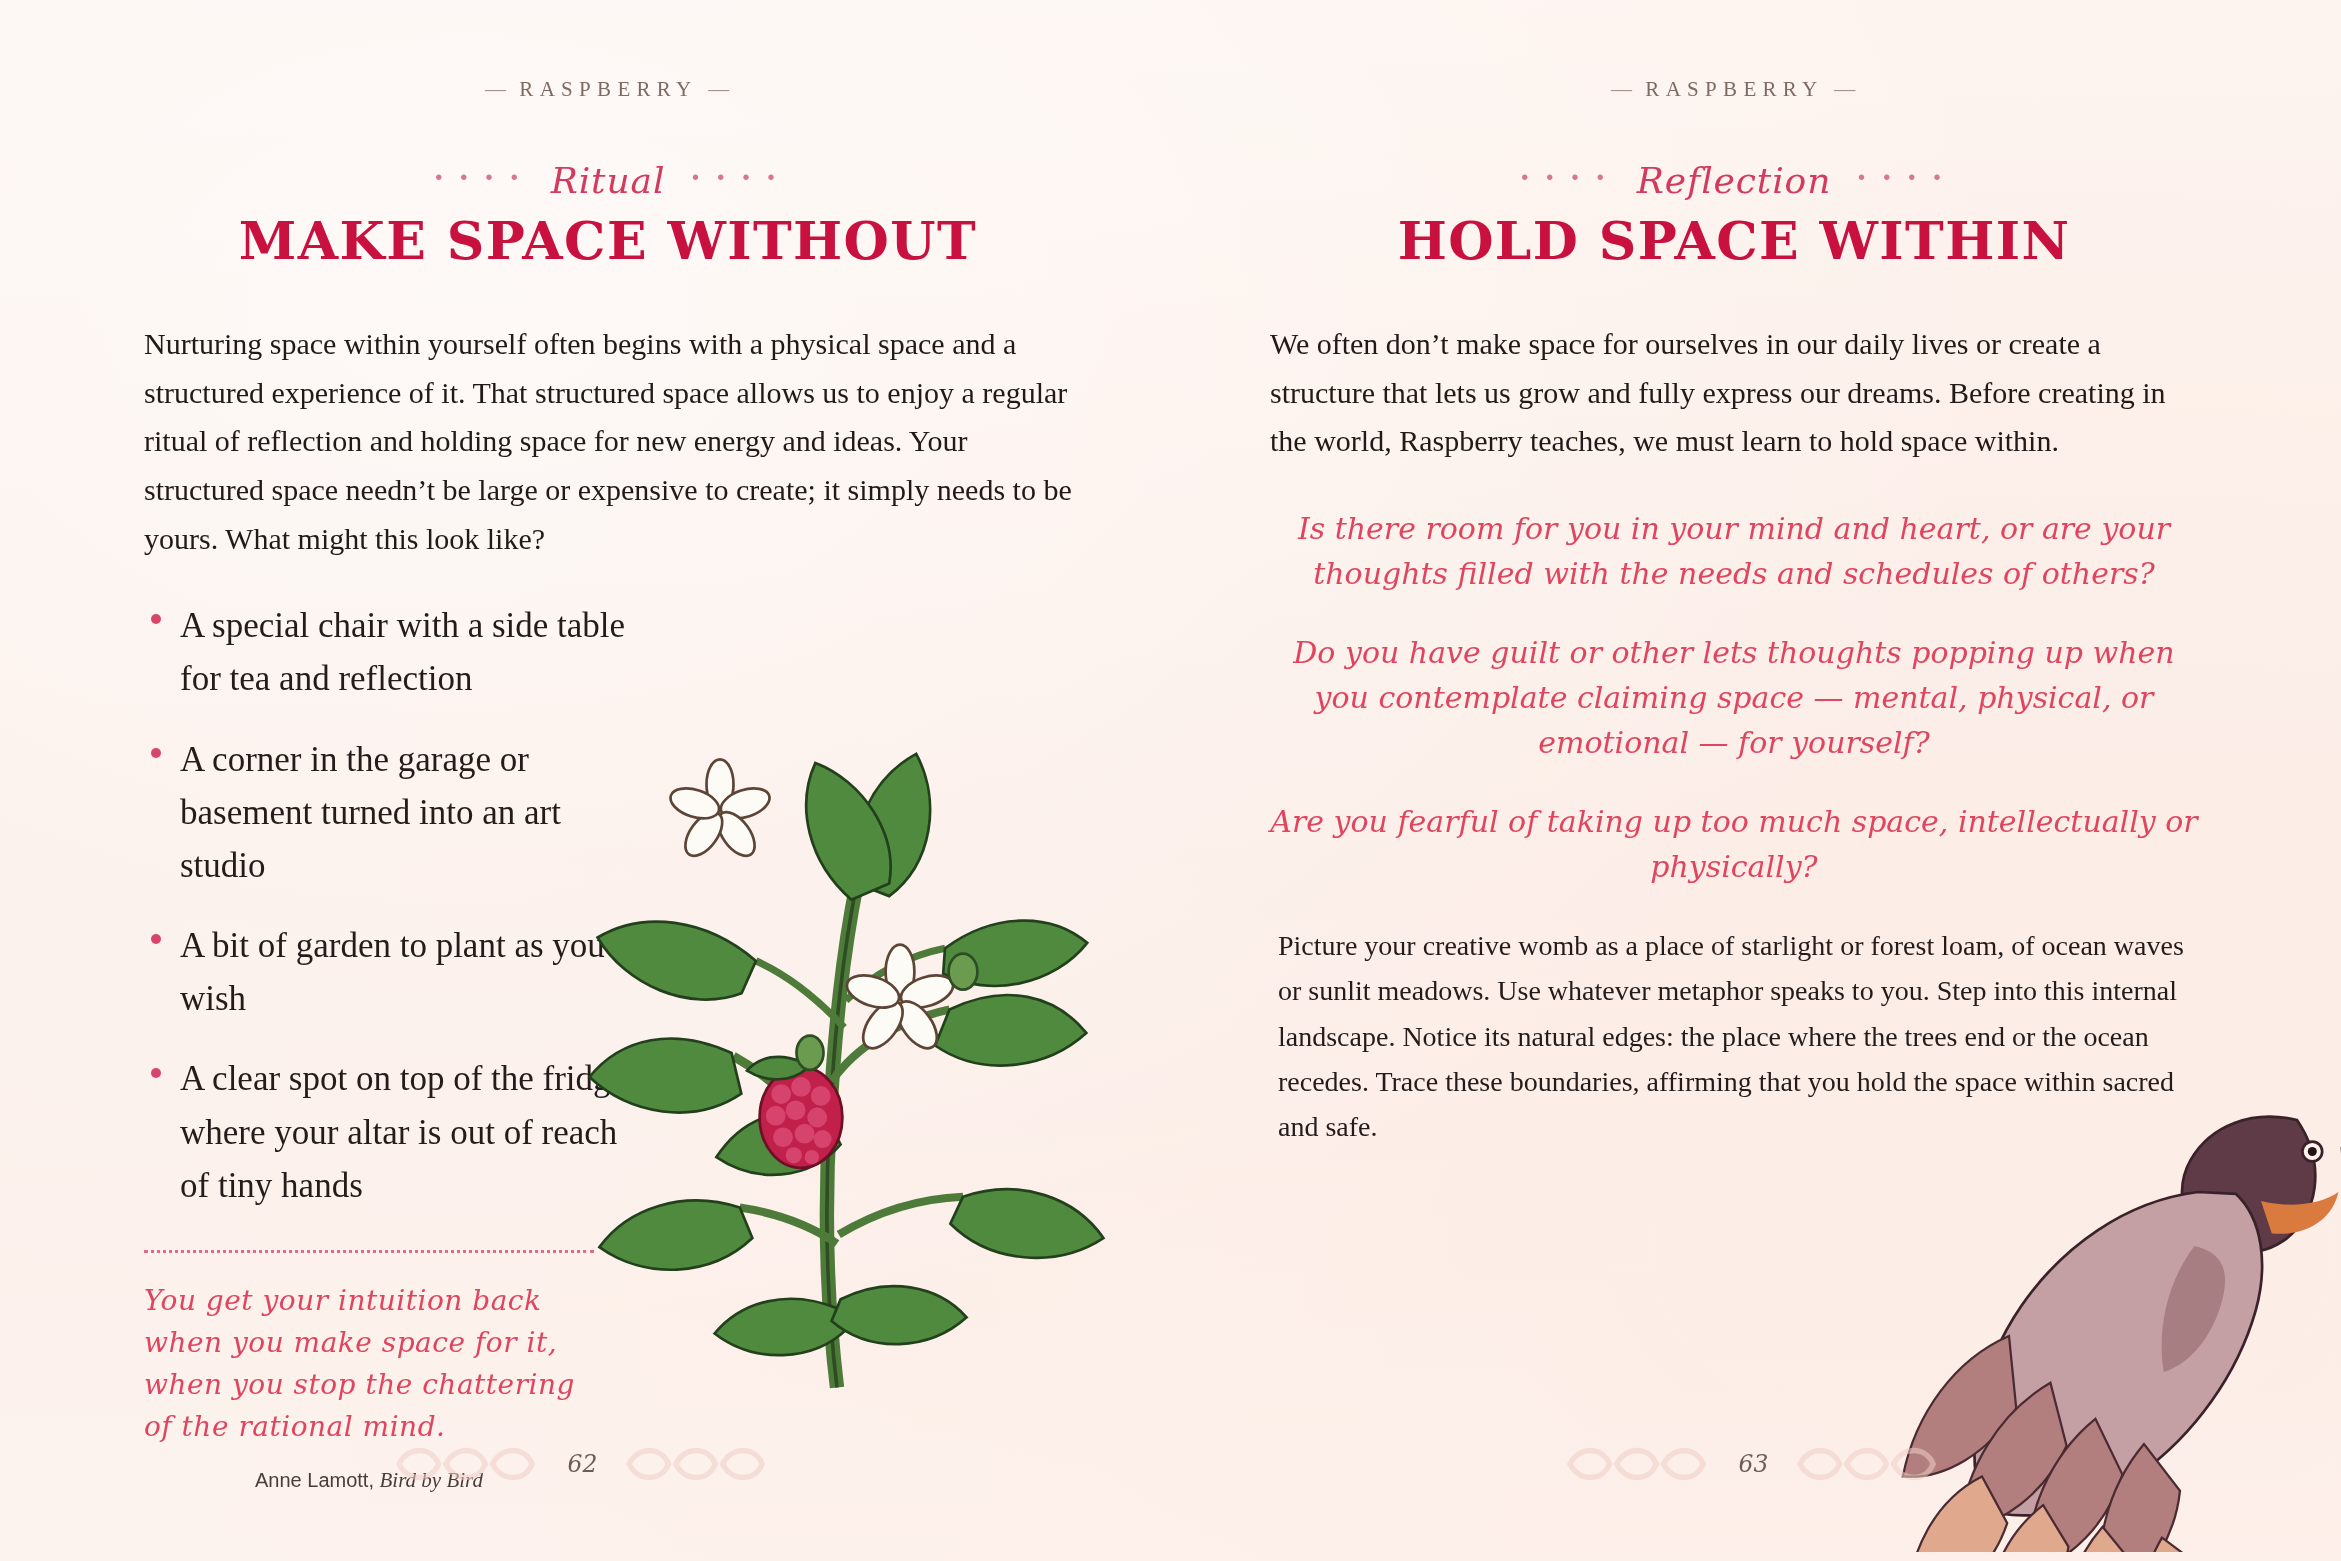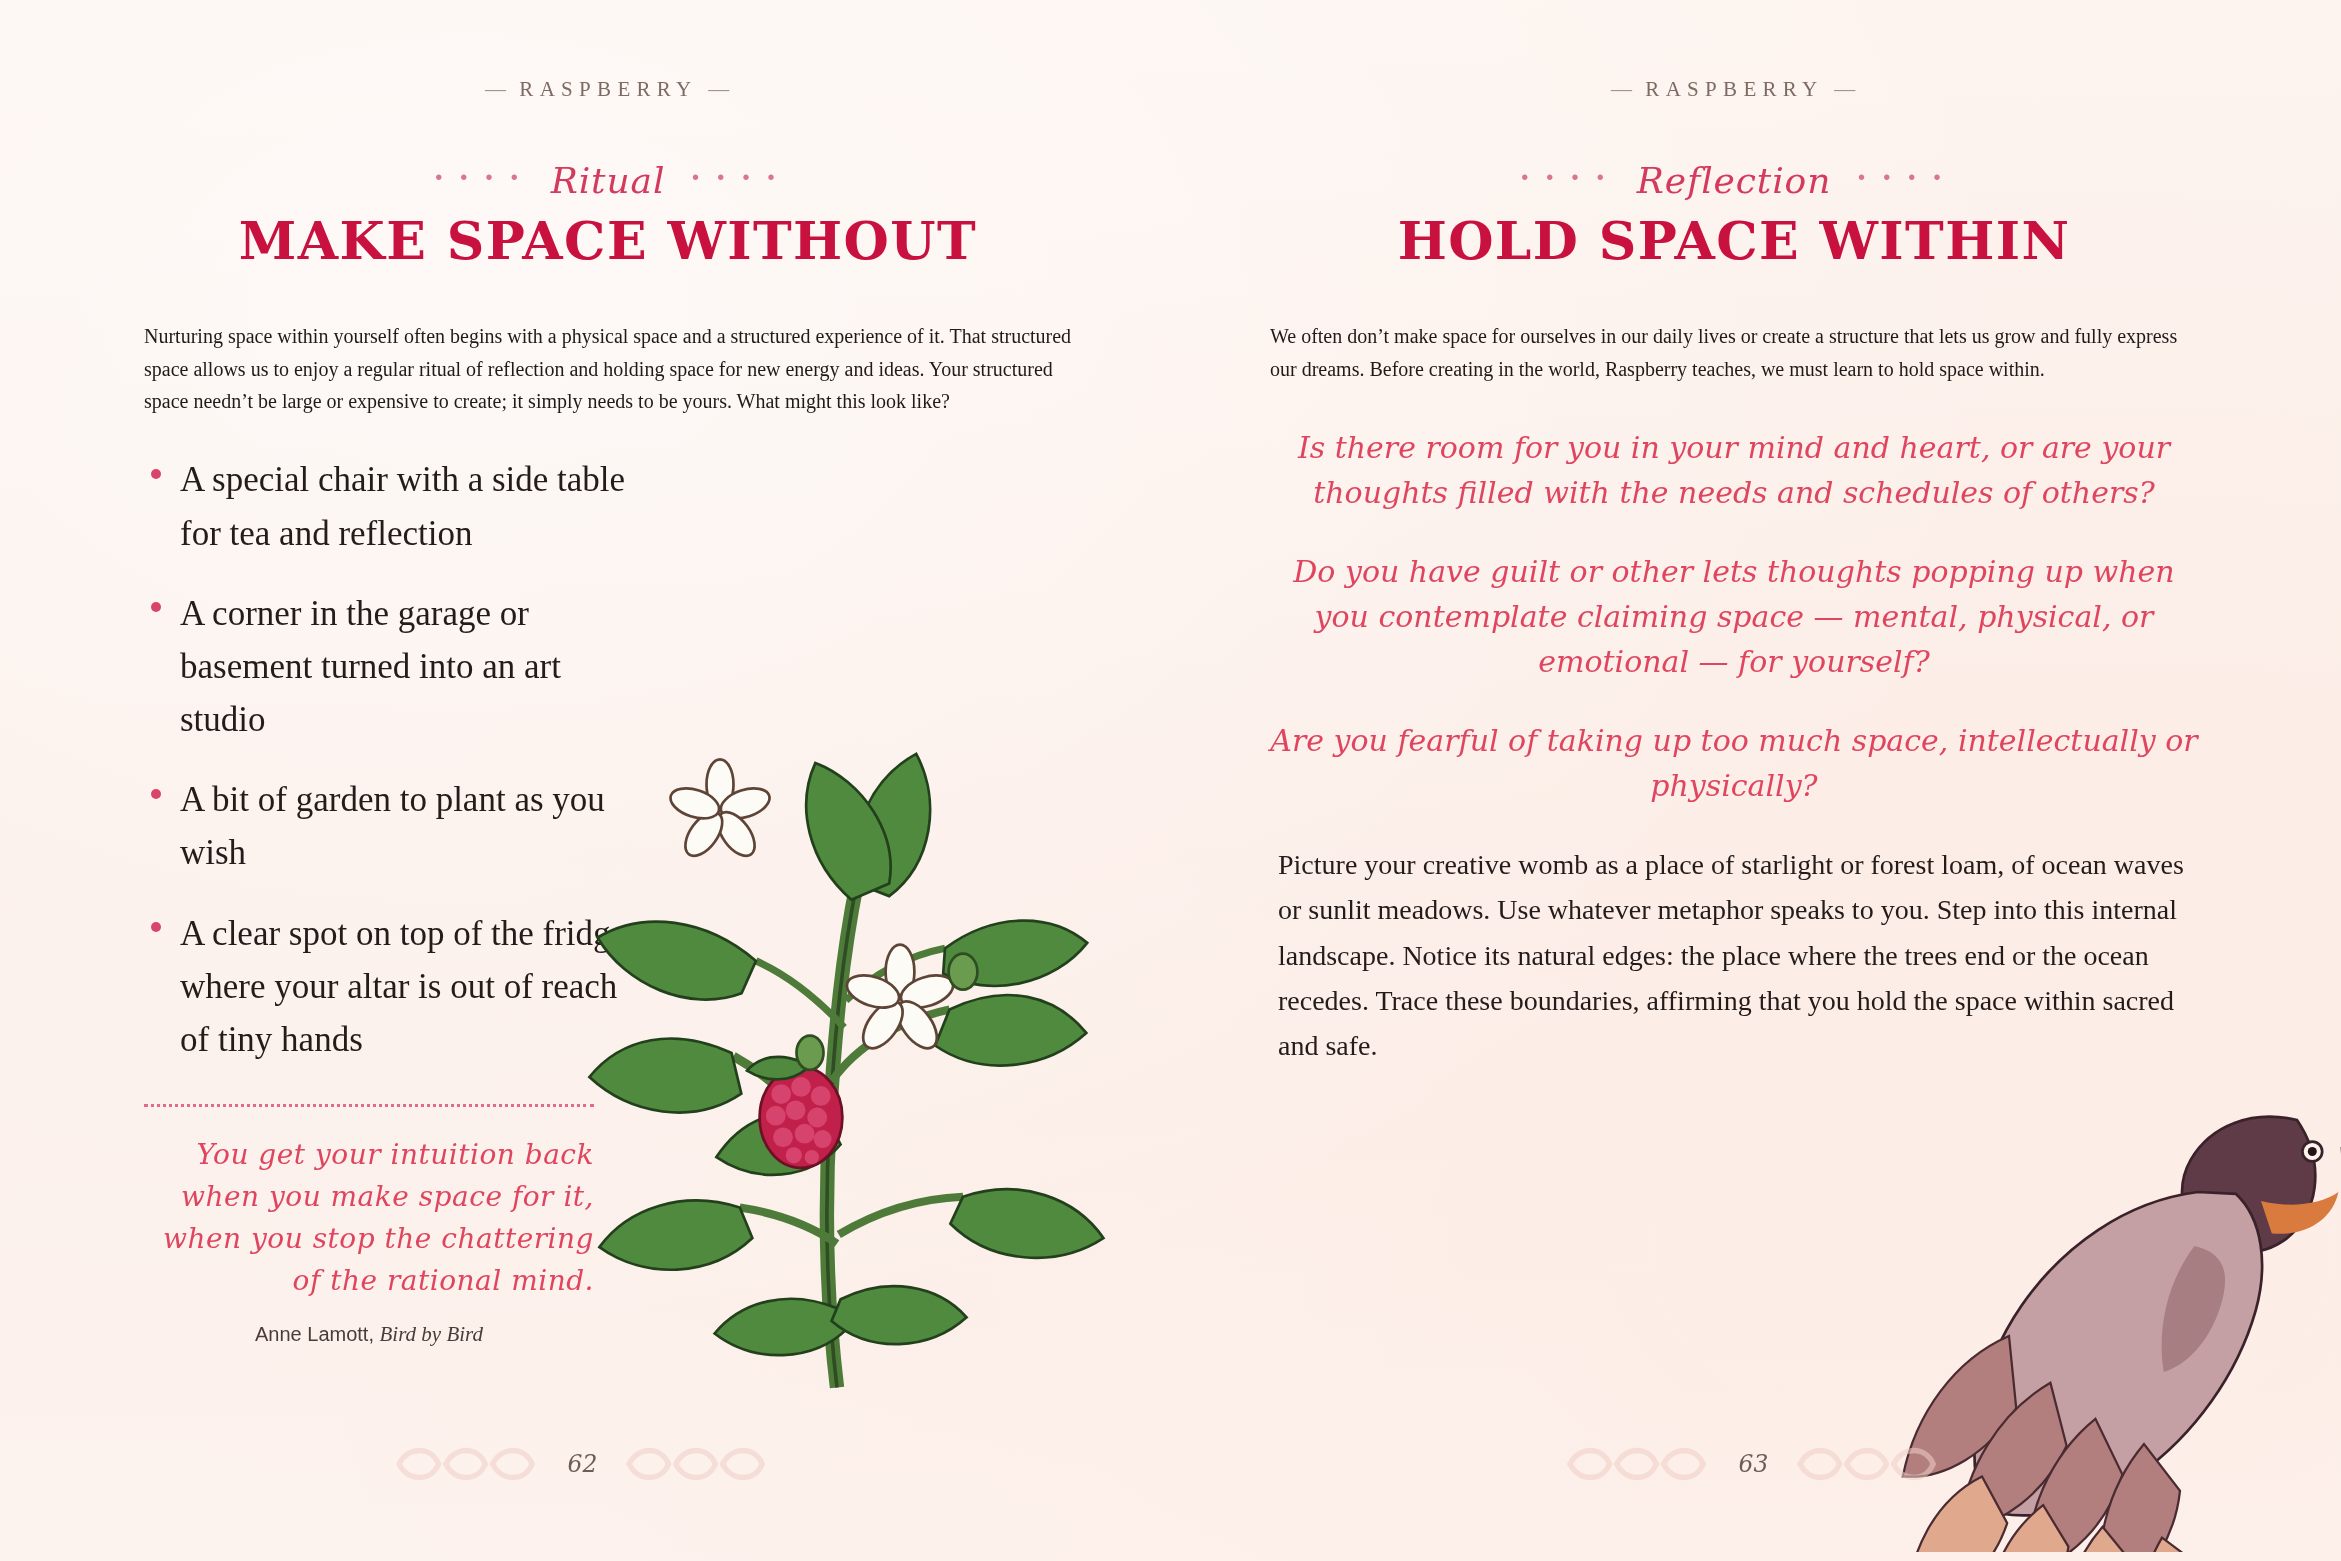--- a/index.html
+++ b/index.html
@@ -72,21 +72,21 @@
     font-size: 52px;
     letter-spacing: 1.4px;
     text-transform: uppercase;
     line-height: 1.05;
     font-variant: small-caps;
     white-space: nowrap;
   }
 
   .body-text {
     margin-top: 52px;
-    font-size: 20px;
+    font-size: 30px;
     line-height: 1.62;
     color: #211a18;
     text-align: left;
   }
   .body-text p { margin: 0 0 21.6px 0; }
 
   ul.bullets {
     list-style: none;
     margin: 36px 0 0 0;
     padding: 0;
@@ -118,21 +118,21 @@
     border-top: 3.6px dotted #e06a87;
     width: 450px;
     margin-bottom: 27px;
   }
   .quote-text {
     color: #e0455f;
     font-family: "DejaVu Serif", serif;
     font-style: italic;
     font-size: 28px;
     line-height: 1.5;
-    text-align: right;
+    text-align: left;
     letter-spacing: 0.5px;
     width: 450px;
   }
   .quote-attrib {
     margin-top: 20px;
     text-align: center;
     font-family: "Liberation Sans", sans-serif;
     font-size: 20px;
     color: #4a3c38;
     width: 450px;

